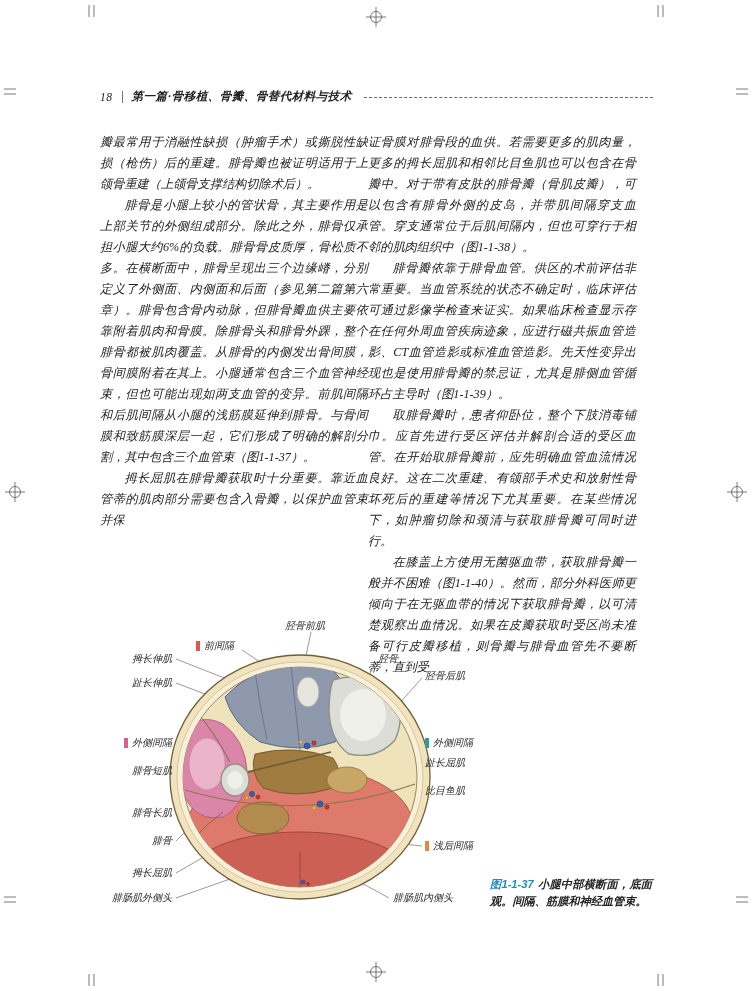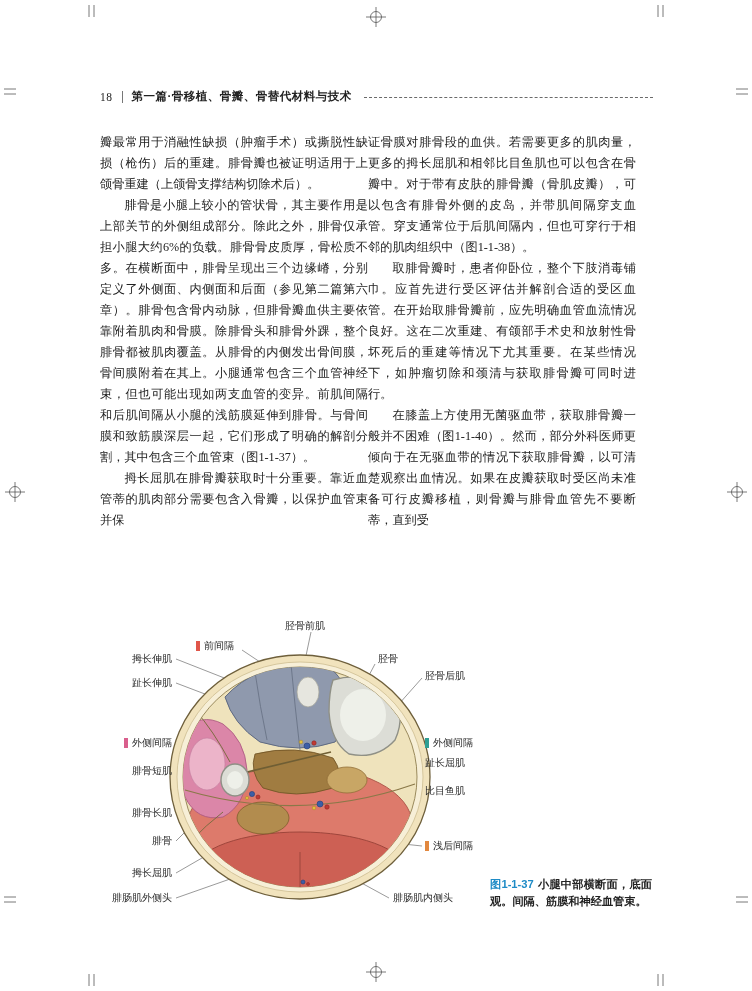--- a/index.html
+++ b/index.html
@@ -1,19 +1,19 @@
 <!DOCTYPE html>
 <html><head>
 <meta charset="utf-8">
 <style>
   * { margin:0; padding:0; box-sizing:border-box; }
   html,body { background:#ffffff; }
   body { width:752px; height:991px; overflow:hidden; }
   .page { position:relative; width:752px; height:795px; background:#fff;
-          font-family:"Liberation Serif", serif; color:#1c1c1c; }
+          font-family:"Liberation Serif", serif; color:#1c1c1c;font-style:italic; }
   .regmarks { position:absolute; left:0; top:0; width:752px; height:991px; pointer-events:none; }
 
   .page-header { position:absolute; left:100px; top:89px; width:553px;
                  display:flex; align-items:center; font-size:11.5px; color:#222; }
   .page-num { letter-spacing:.5px; }
   .hdr-div { width:1px; height:12px; background:#777; margin:0 9px; }
   .hdr-title { font-family:"Liberation Sans", sans-serif; font-weight:bold;
                font-size:11.5px; letter-spacing:.5px; }
   .hdr-rule { flex:1; margin-left:12px; border-top:1px dashed #6a6a6a; height:0;
               position:relative; top:1px; }
@@ -81,20 +81,21 @@
   </header>
 
   <div class="columns">
     <div class="col">
       <p class="cont">瓣最常用于消融性缺损（肿瘤手术）或撕脱性缺损（枪伤）后的重建。腓骨瓣也被证明适用于上颌骨重建（上颌骨支撑结构切除术后）。</p>
       <p>腓骨是小腿上较小的管状骨，其主要作用是上部关节的外侧组成部分。除此之外，腓骨仅承担小腿大约6%的负载。腓骨骨皮质厚，骨松质不多。在横断面中，腓骨呈现出三个边缘嵴，分别定义了外侧面、内侧面和后面（参见第二篇第六章）。腓骨包含骨内动脉，但腓骨瓣血供主要依靠附着肌肉和骨膜。除腓骨头和腓骨外踝，整个腓骨都被肌肉覆盖。从腓骨的内侧发出骨间膜，骨间膜附着在其上。小腿通常包含三个血管神经束，但也可能出现如两支血管的变异。前肌间隔和后肌间隔从小腿的浅筋膜延伸到腓骨。与骨间膜和致筋膜深层一起，它们形成了明确的解剖分割，其中包含三个血管束（图1-1-37）。</p>
       <p>拇长屈肌在腓骨瓣获取时十分重要。靠近血管蒂的肌肉部分需要包含入骨瓣，以保护血管束并保</p>
     </div>
     <div class="col">
       <p class="cont">证骨膜对腓骨段的血供。若需要更多的肌肉量，更多的拇长屈肌和相邻比目鱼肌也可以包含在骨瓣中。对于带有皮肤的腓骨瓣（骨肌皮瓣），可以包含有腓骨外侧的皮岛，并带肌间隔穿支血管。穿支通常位于后肌间隔内，但也可穿行于相邻的肌肉组织中（图1-1-38）。</p>
+      <p>腓骨瓣依靠于腓骨血管。供区的术前评估非常重要。当血管系统的状态不确定时，临床评估可通过影像学检查来证实。如果临床检查显示存在任何外周血管疾病迹象，应进行磁共振血管造影、CT血管造影或标准血管造影。先天性变异出现也是使用腓骨瓣的禁忌证，尤其是腓侧血管循环占主导时（图1-1-39）。</p>
       <p>取腓骨瓣时，患者仰卧位，整个下肢消毒铺巾。应首先进行受区评估并解剖合适的受区血管。在开始取腓骨瓣前，应先明确血管血流情况良好。这在二次重建、有颌部手术史和放射性骨坏死后的重建等情况下尤其重要。在某些情况下，如肿瘤切除和颈清与获取腓骨瓣可同时进行。</p>
       <p>在膝盖上方使用无菌驱血带，获取腓骨瓣一般并不困难（图1-1-40）。然而，部分外科医师更倾向于在无驱血带的情况下获取腓骨瓣，以可清楚观察出血情况。如果在皮瓣获取时受区尚未准备可行皮瓣移植，则骨瓣与腓骨血管先不要断蒂，直到受</p>
     </div>
   </div>
 
   <figure class="figure">
 
     <svg class="fig-art" viewBox="0 0 560 322">
       <defs>
         <clipPath id="innerClip">

